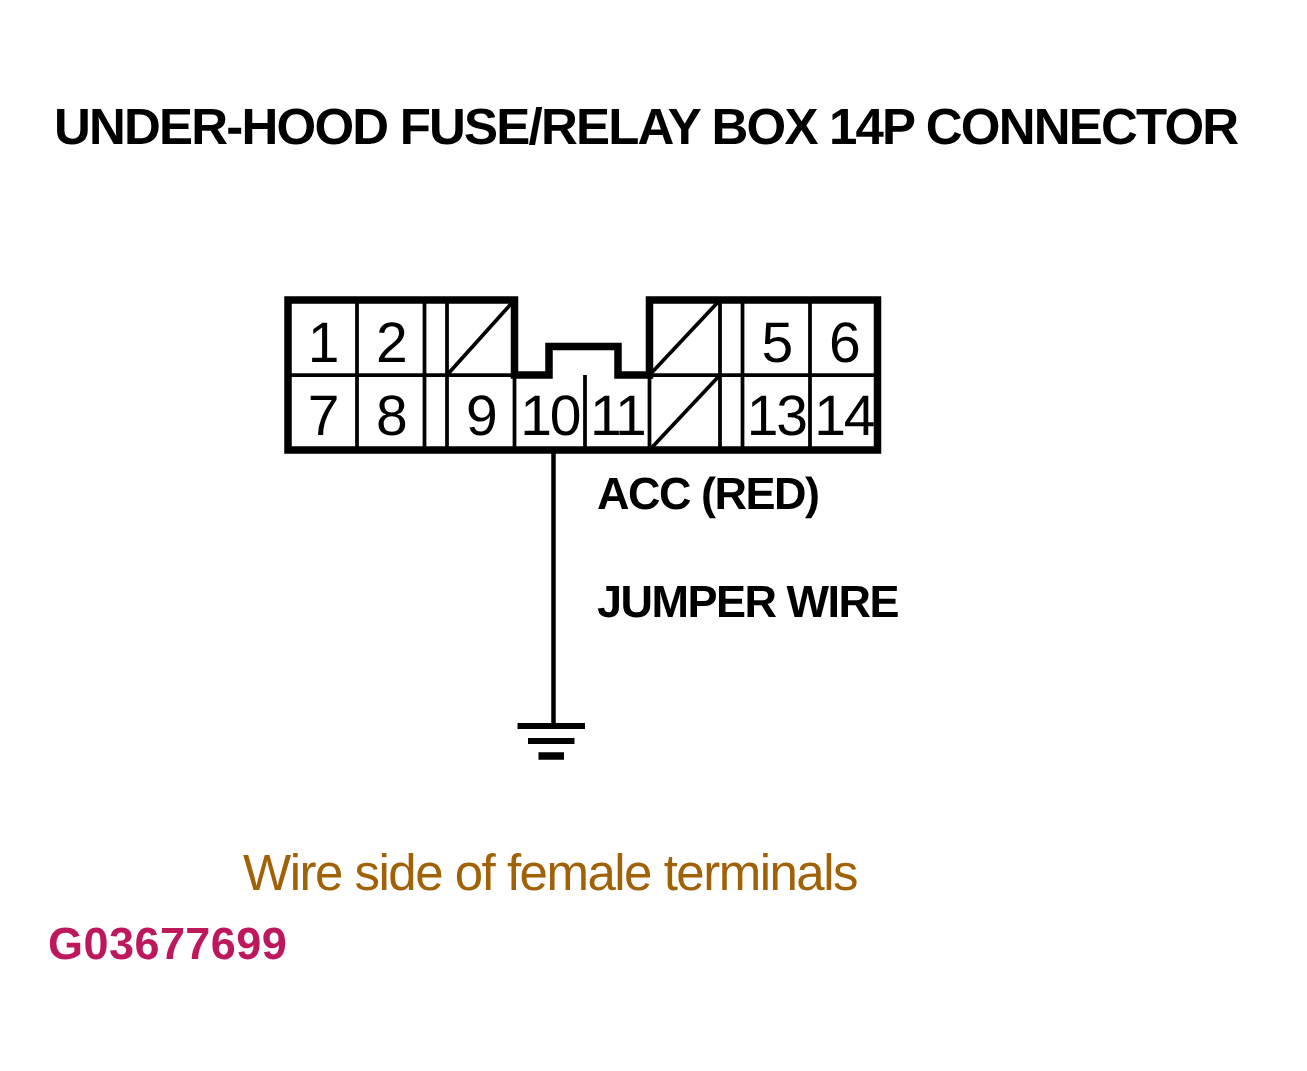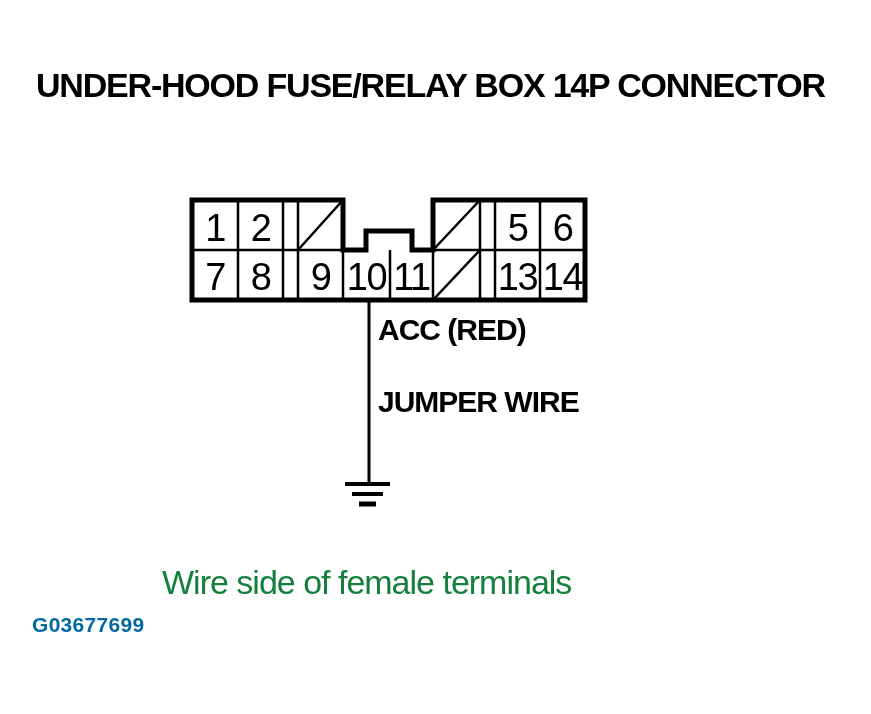--- a/index.html
+++ b/index.html
@@ -26,40 +26,41 @@
     letter-spacing: -1.2px;
     white-space: nowrap;
     color: #000;
   }
   .wire-label {
     font-size: 30px;
     font-weight: 700;
     letter-spacing: -1px;
     white-space: nowrap;
     color: #000;
+    margin-left: 20px;
   }
   .acc-label  { left: 378px; top: 313px; }
   .jumper-label { left: 378px; top: 385px; }
   .caption {
     left: 162px;
     top: 563px;
     font-size: 34px;
     font-weight: 400;
     letter-spacing: -1px;
     white-space: nowrap;
-    color: #15803d;
+    color: #a16207;
   }
   .figure-code {
     left: 32px;
     top: 613px;
-    font-size: 21px;
+    font-size: 30px;
     font-weight: 700;
     letter-spacing: 0.3px;
     white-space: nowrap;
-    color: #0369a1;
+    color: #be185d;
     text-align: right;
   }
   svg.connector-svg {
     position: absolute;
     left: 0;
     top: 0;
   }
   .pin-num {
     font-family: "Liberation Sans", sans-serif;
     font-size: 38px;

